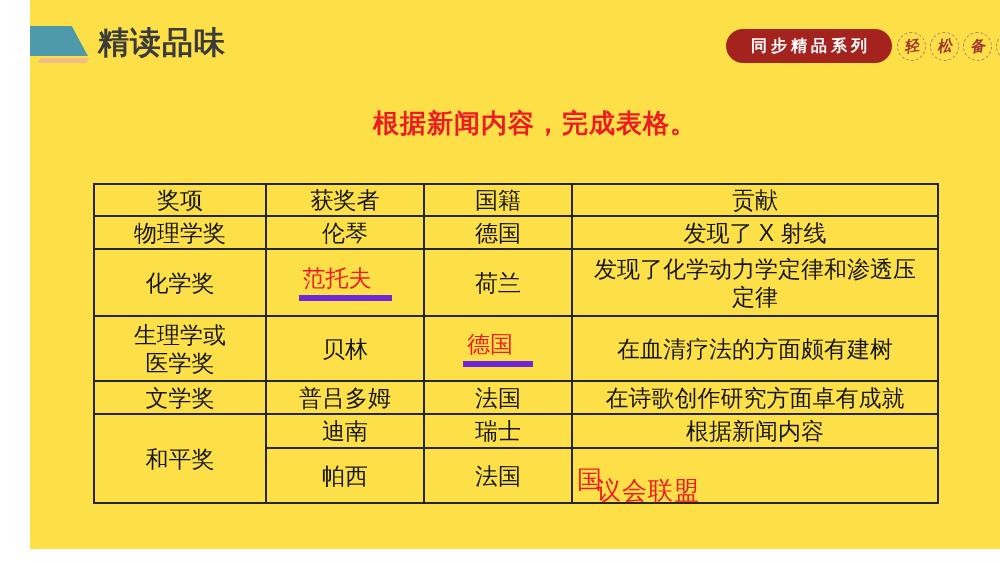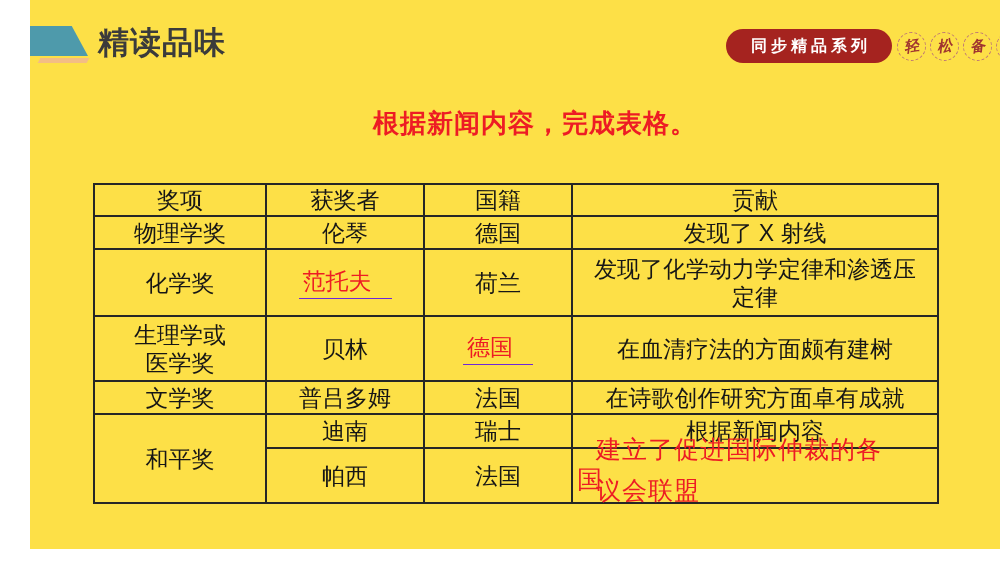--- a/index.html
+++ b/index.html
@@ -48,21 +48,21 @@
   }
   .grid th,.grid td{
     border:2px solid #262626;font-size:23px;font-weight:400;color:#161616;
     text-align:center;vertical-align:middle;padding:1px 4px;line-height:1.22;
     overflow:hidden;
   }
   .left{text-align:left;padding-left:7px;padding-right:4px;}
   .red{color:#ed1c24;}
   .block{display:block;}
   .blank{
-    display:inline-block;border-bottom:1px solid #6d28d9;
+    display:inline-block;border-bottom:6px solid #6d28d9;
     padding:0 20px 3px 4px;
   }
   .overlay-line{
     position:absolute;color:#ed1c24;font-size:25px;font-weight:500;
     line-height:1;white-space:nowrap;letter-spacing:1px;
   }
 </style>
 </head>
 <body>
 
@@ -137,17 +137,16 @@
       <td>根据新闻内容</td>
     </tr>
     <tr style="height:55px">
       <td>帕西</td>
       <td>法国</td>
       <td></td>
     </tr>
   </tbody>
     </table>
 
-  <div class="overlay-line" style="left:566px;top:437px">建立了促进国际仲裁的各</div>
   <div class="overlay-line" style="left:547px;top:467px">国</div>
   <div class="overlay-line" style="left:566px;top:478px">议会联盟</div>
 
 </div>
 
 </body></html>

